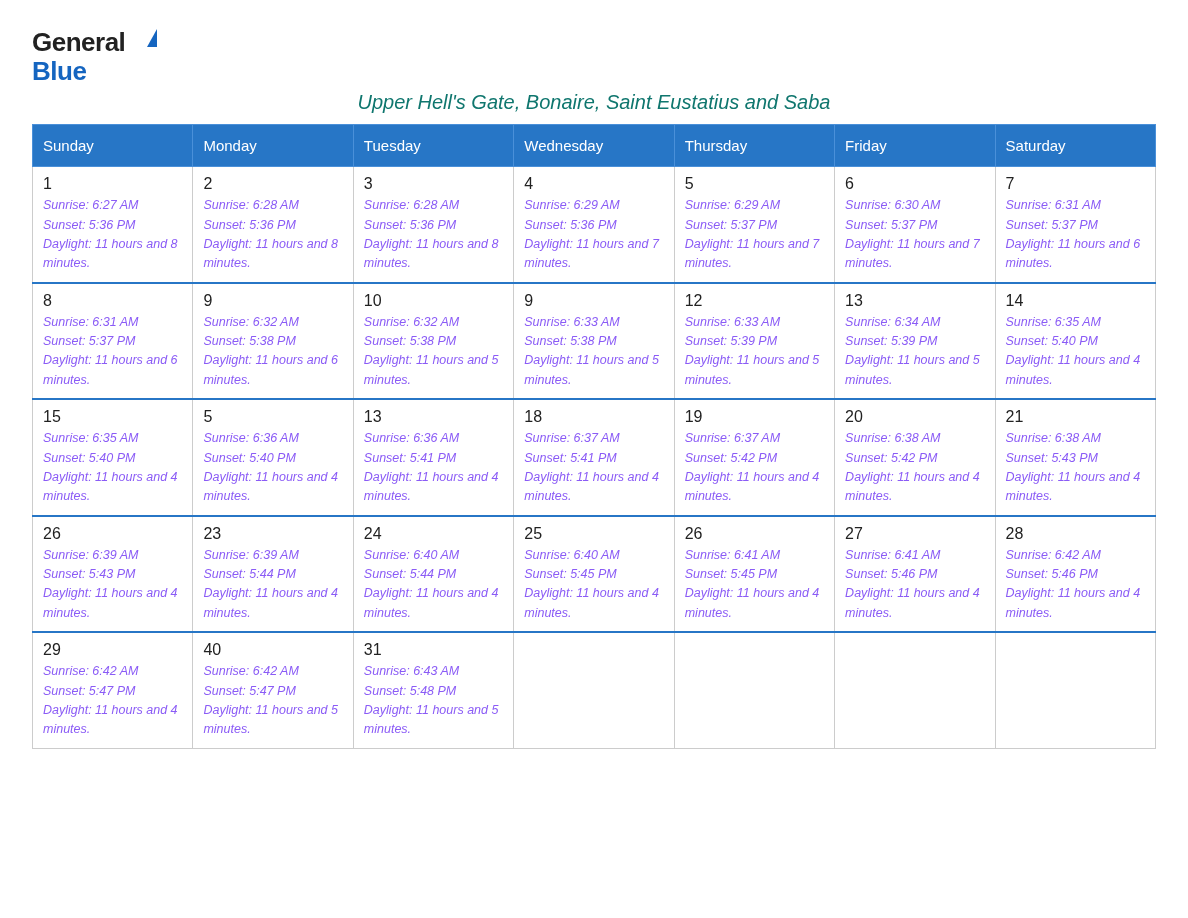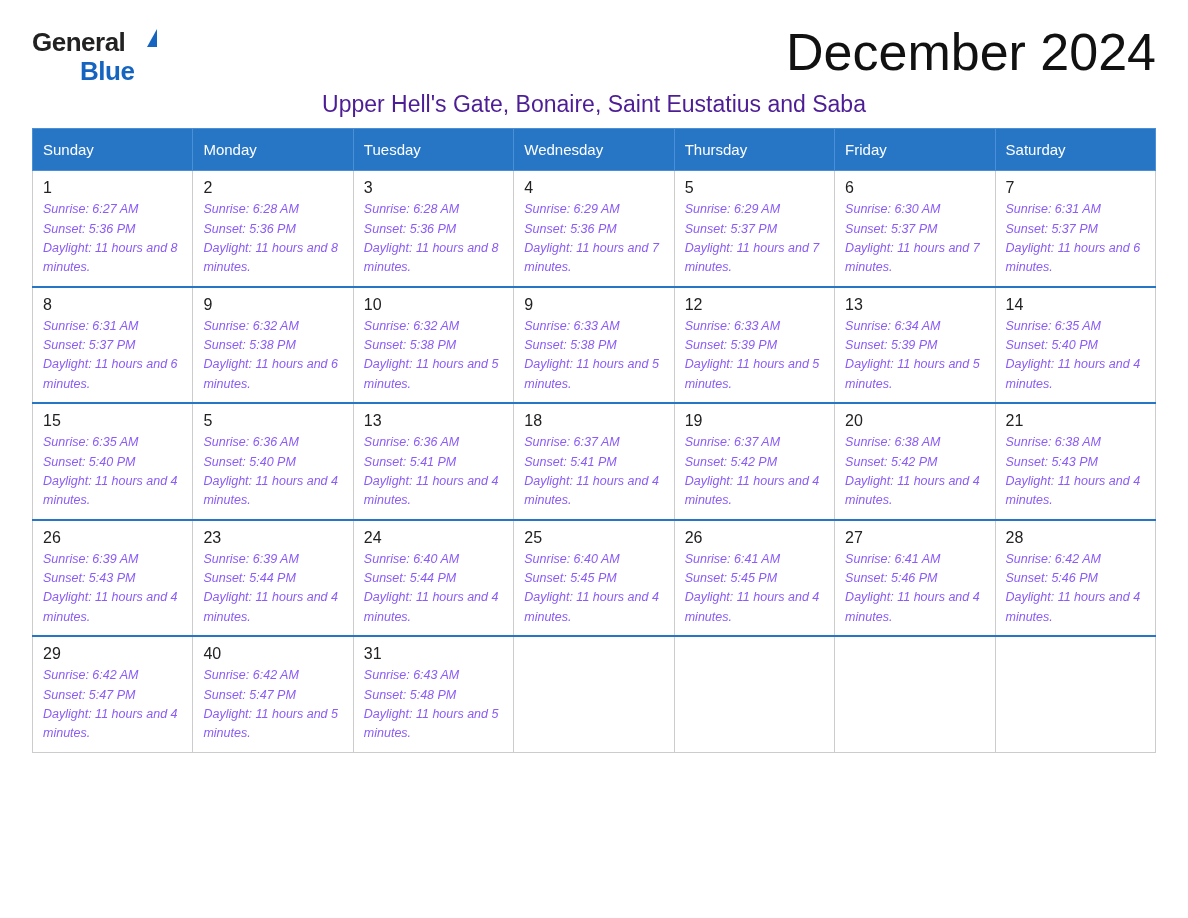--- a/index.html
+++ b/index.html
@@ -29,21 +29,20 @@
       color: #222;
       letter-spacing: -0.5px;
       line-height: 1.1;
     }
     .logo-text-blue {
       font-size: 26px;
       font-weight: bold;
       color: #1565c0;
       letter-spacing: -0.5px;
       line-height: 1.1;
-      margin-left: 48px;
     }
     .logo-icon {
       display: inline-block;
       width: 0;
       height: 0;
       border-left: 10px solid transparent;
       border-bottom: 18px solid #1565c0;
       margin-left: 2px;
       vertical-align: middle;
       position: relative;
@@ -55,24 +54,25 @@
       gap: 20px;
     }
     .month-title {
       font-size: 52px;
       font-weight: normal;
       color: #111;
       text-align: right;
       line-height: 1.1;
     }
     .location-title {
-      font-size: 23px;
-      color: #4c1d95;
+      font-size: 20px;
+      color: #0f766e;
       text-align: center;
       margin-bottom: 10px;
+      font-style: italic;
     }
     .calendar-table {
       width: 100%;
       border-collapse: collapse;
       border: 1px solid #bbb;
     }
     .calendar-table th {
       background: #2776c6;
       color: #fff;
       font-size: 15px;
@@ -113,23 +113,20 @@
 </head>
 <body>
 
 <div class="header-area">
   <div class="logo">
     <div class="logo-row">
       <span class="logo-text-general">General</span>
       <span class="logo-icon"></span>
     </div>
     <span class="logo-text-blue">Blue</span>
-  </div>
-  <div>
-    <div class="month-title">December 2024</div>
   </div>
 </div>
 
 <div class="location-title">Upper Hell's Gate, Bonaire, Saint Eustatius and Saba</div>
 
 <table class="calendar-table">
   <thead>
     <tr>
     <th>Sunday</th>
         <th>Monday</th>

